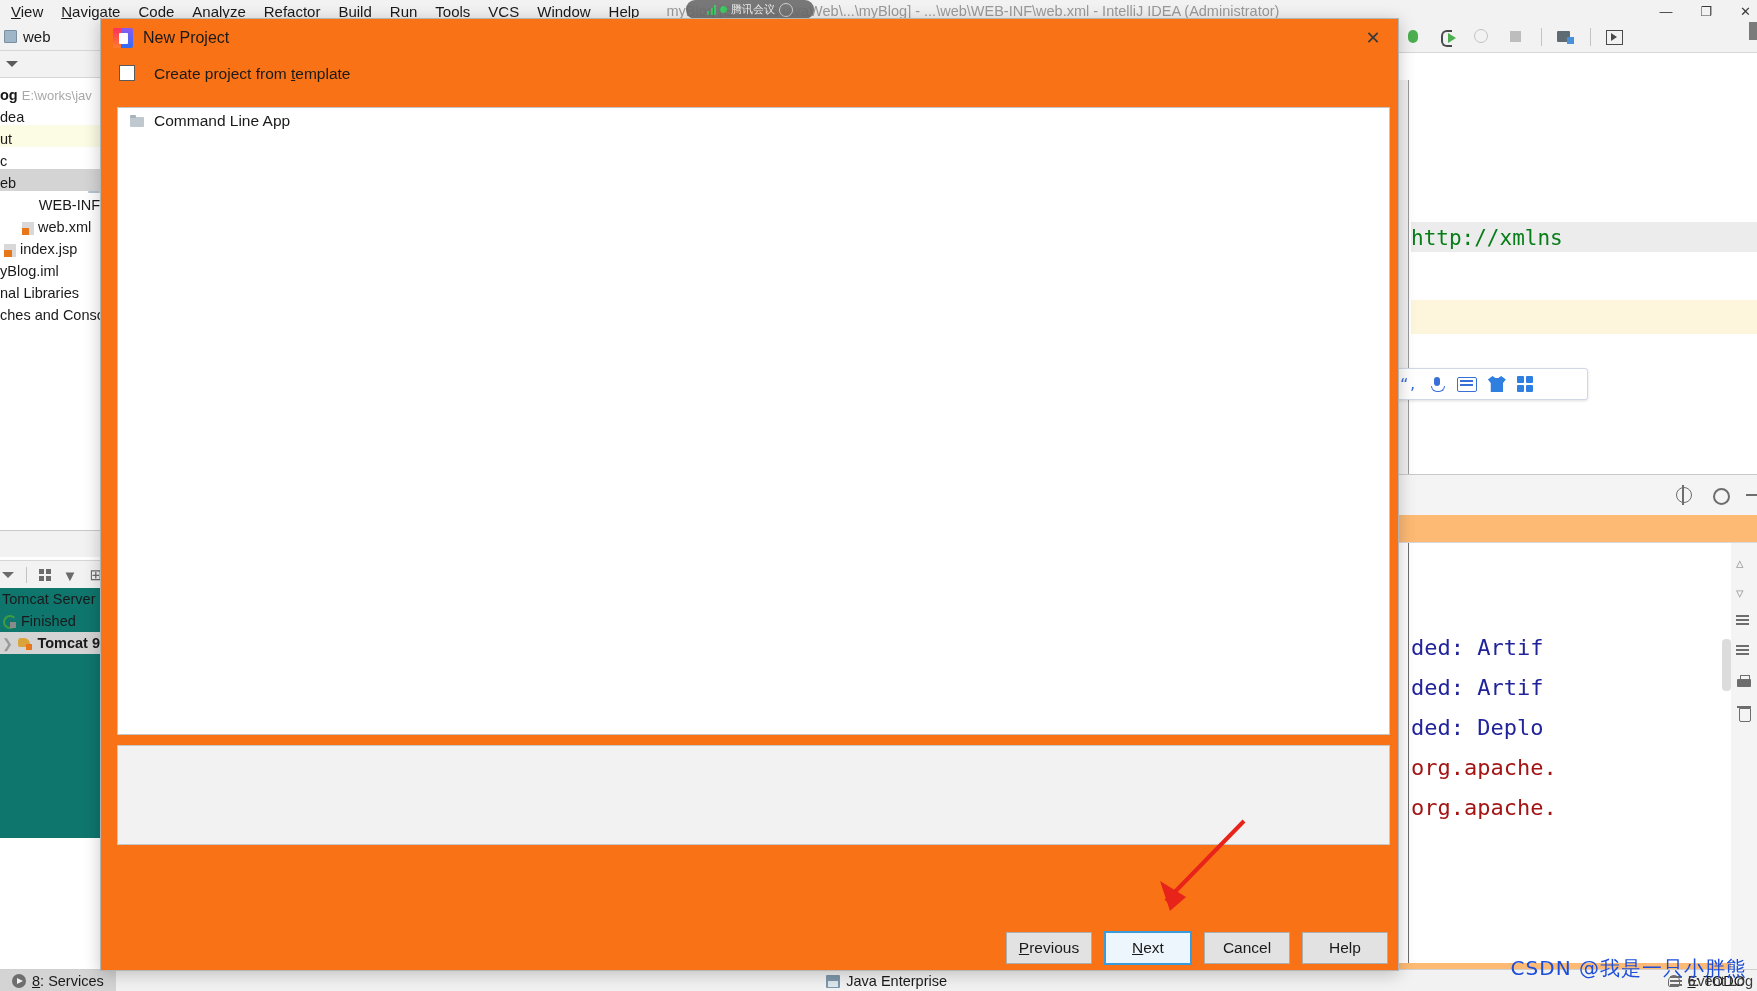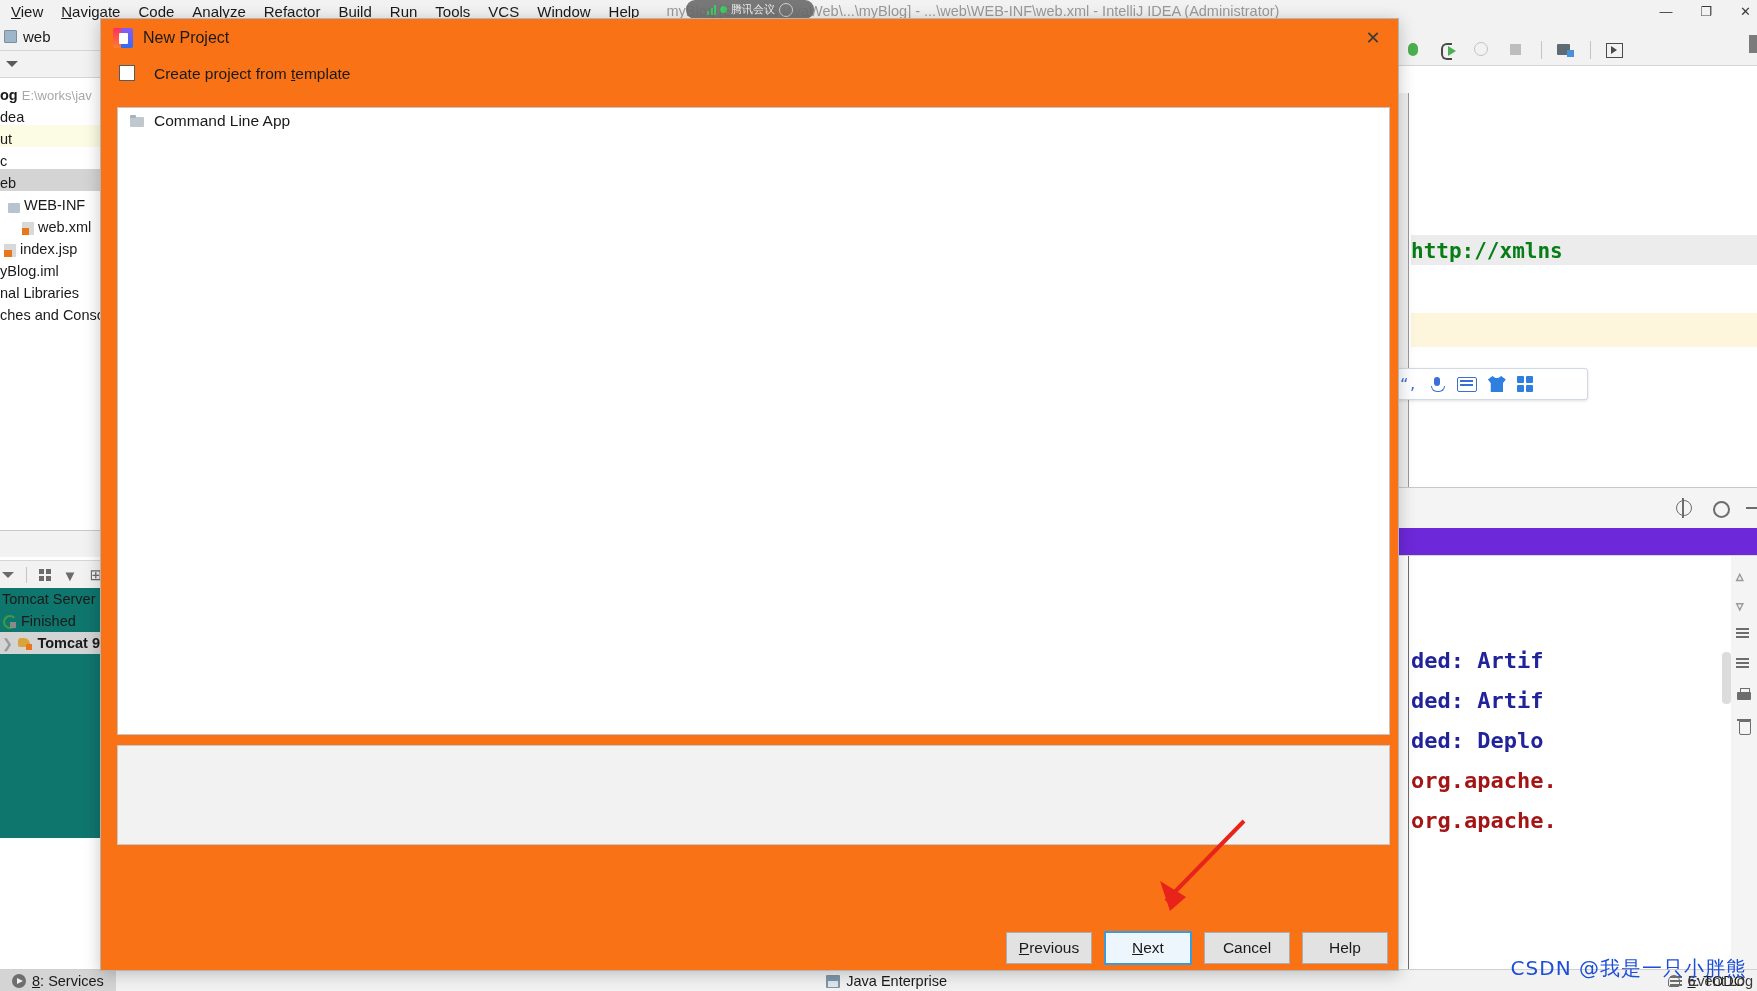--- a/index.html
+++ b/index.html
@@ -67,21 +67,21 @@
   .tomcat-ico{width:15px;height:13px;position:relative;}
   .tomcat-ico:before{content:"";position:absolute;left:0;top:1px;width:12px;height:9px;
       background:#d9a43b;border-radius:3px 6px 2px 2px;}
   .tomcat-ico:after{content:"";position:absolute;right:0;bottom:0;width:6px;height:6px;background:#e8761a;}
   .restart-ico{width:14px;height:14px;position:relative;}
   .restart-ico:before{content:"";position:absolute;left:1px;top:1px;width:10px;height:10px;
      border:2px solid #3f9c42;border-radius:50%;border-right-color:transparent;}
   .restart-ico:after{content:"";position:absolute;right:0px;bottom:0px;width:6px;height:6px;background:#8a8a8a;}
 
   
-  #right-col{position:absolute;left:1397px;top:35px;width:360px;height:947px;background:#6d28d9;overflow:hidden;font-weight:bold;}
+  #right-col{position:absolute;left:1397px;top:22px;width:360px;height:947px;background:#fdba74;overflow:hidden;}
   #rtoolbar{height:30px;background:#f2f2f2;border-bottom:1px solid #d6d6d6;
             display:flex;align-items:center;gap:14px;padding-left:8px;}
   #rtoolbar .sep{width:1px;height:18px;background:#c4c4c4;}
   .ti{width:20px;height:18px;position:relative;}
   .bug .b{position:absolute;left:3px;top:2px;width:10px;height:13px;background:#4caf50;border-radius:5px;}
   .runarrow:before{content:"";position:absolute;left:2px;top:2px;width:9px;height:13px;
       border:2px solid #4a4a4a;border-right:none;border-radius:6px 0 0 6px;}
   .runarrow:after{content:"";position:absolute;left:9px;top:5px;border-left:8px solid #4caf50;
       border-top:5px solid transparent;border-bottom:5px solid transparent;}
   .clockic:before{content:"";position:absolute;left:1px;top:1px;width:12px;height:12px;
@@ -267,21 +267,21 @@
         </div>
         <div class="trow hl" style="padding-left: 0px;">
           <span>ut</span>
         </div>
         <div class="trow" style="padding-left: 0px;">
           <span>c</span>
         </div>
         <div class="trow sel" style="padding-left: 0px;">
           <span>eb</span>
         </div>
-        <div class="trow" style="padding-left: 8px;">
+        <div class="trow" style="padding-left: 16px; flex-direction: column;">
           <span class="folder"></span>
           <span>WEB-INF</span>
         </div>
         <div class="trow" style="padding-left: 22px;">
           <span class="xmlico"></span>
           <span>web.xml</span>
         </div>
         <div class="trow" style="padding-left: 4px;">
           <span class="jspico"></span>
           <span>index.jsp</span>

